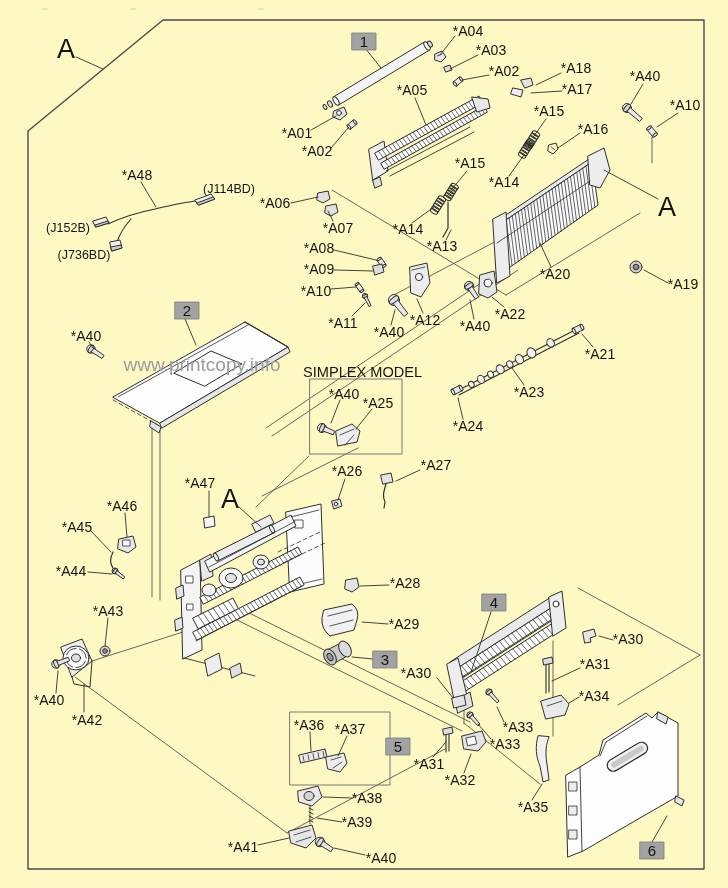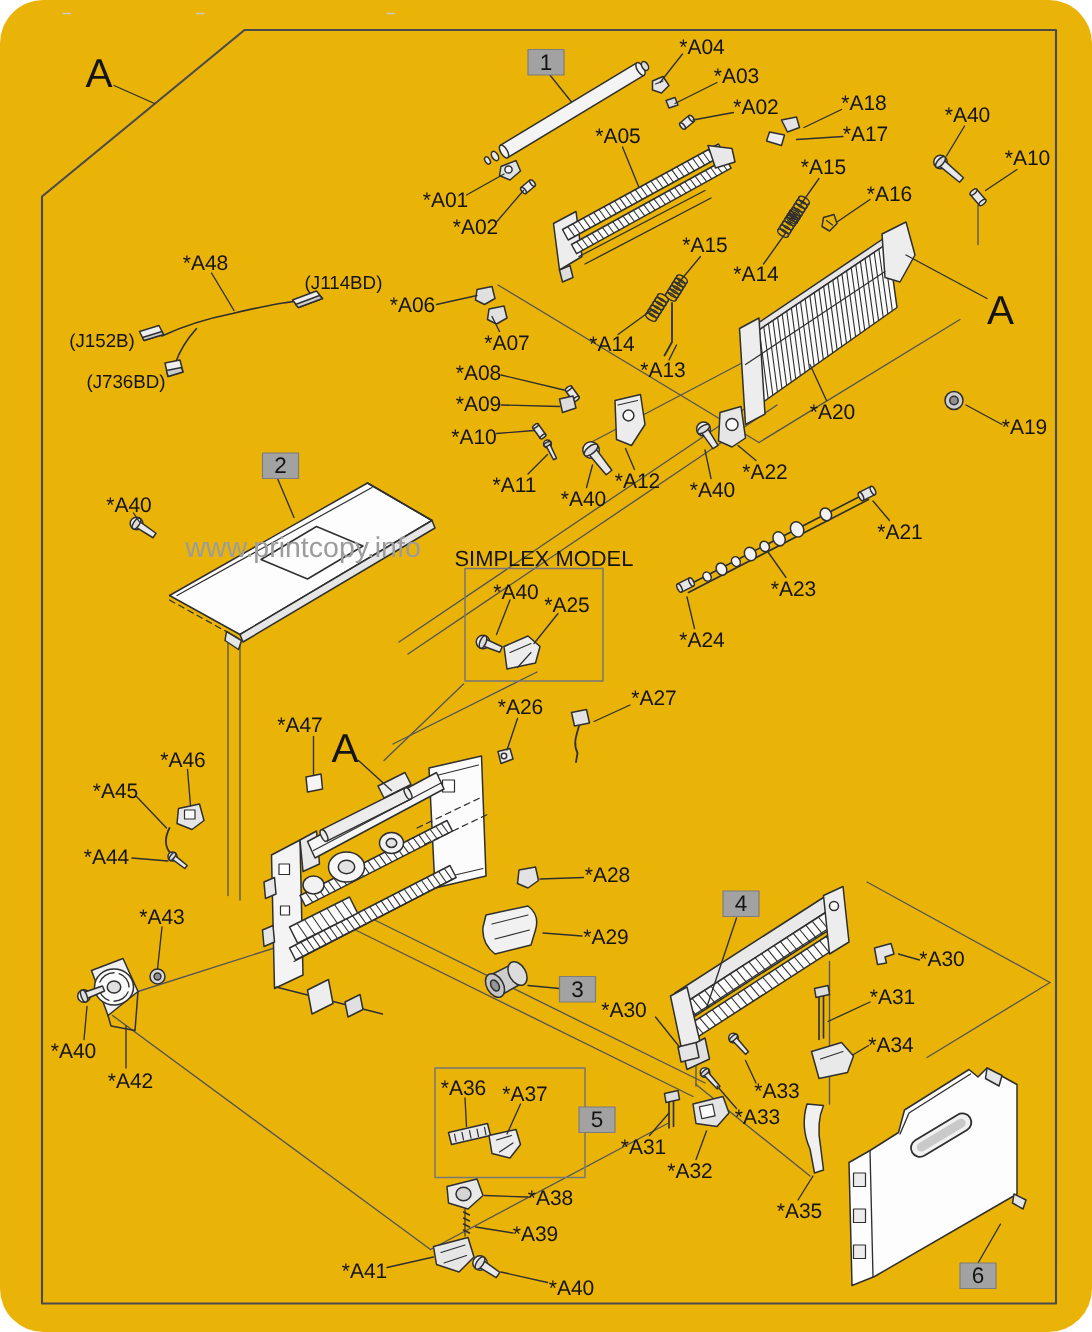--- a/index.html
+++ b/index.html
@@ -1,17 +1,17 @@
 <!DOCTYPE html>
 <html><head>
 <meta charset="utf-8">
 <style>
   html,body { margin:0; padding:0; background:#ffffff; }
-  .page { position:relative; width:728px; height:888px; background:#eab308;
-           font-family:"Liberation Sans","DejaVu Sans",sans-serif; overflow:hidden;border-radius:29px; }
+  .page { position:relative; width:728px; height:888px; background:#fef9c3;
+           font-family:"Liberation Sans","DejaVu Sans",sans-serif; overflow:hidden; }
   svg text { fill:#141414; }
   .plabel   { font-size:14px; }
   .vletter  { font-size:27px; }
   .conlabel { font-size:12.5px; }
   .refnum   { font-size:15px; }
   .heading  { font-size:14.6px; }
   .watermark{ font-size:19px; fill:#9c9c9c; }
 </style>
 </head>
 <body>

